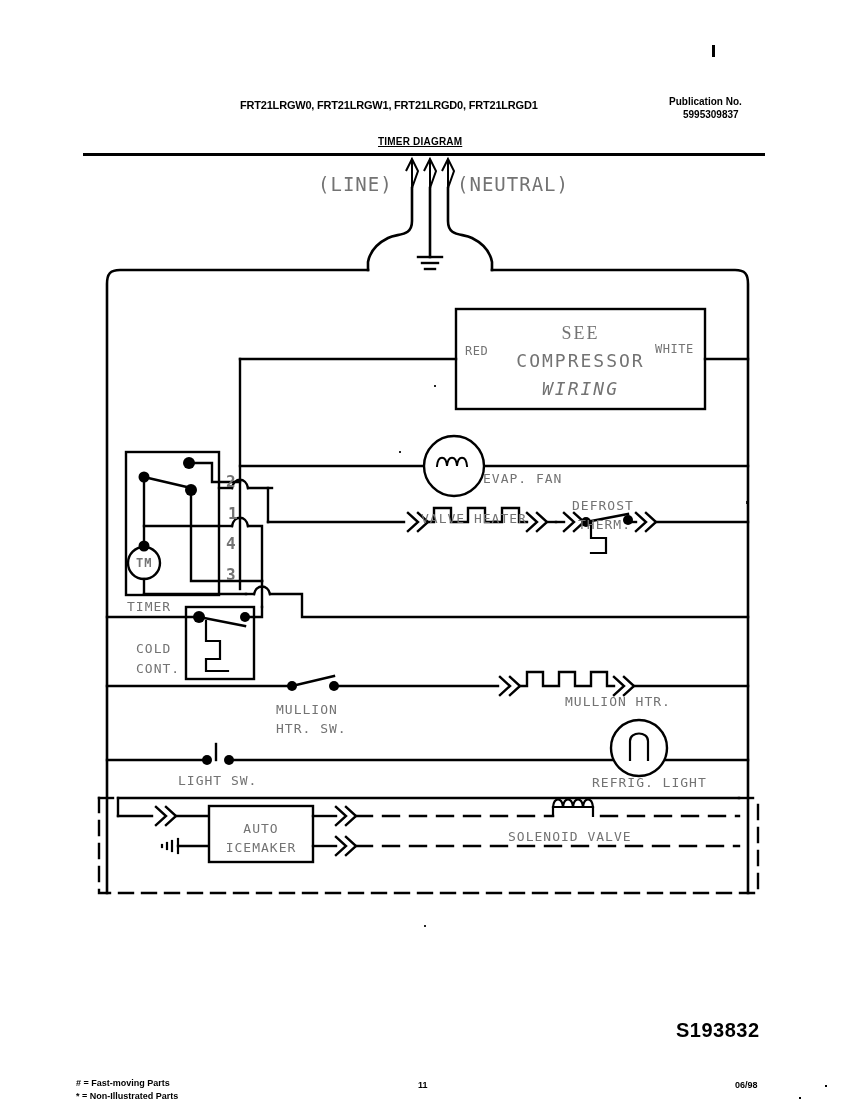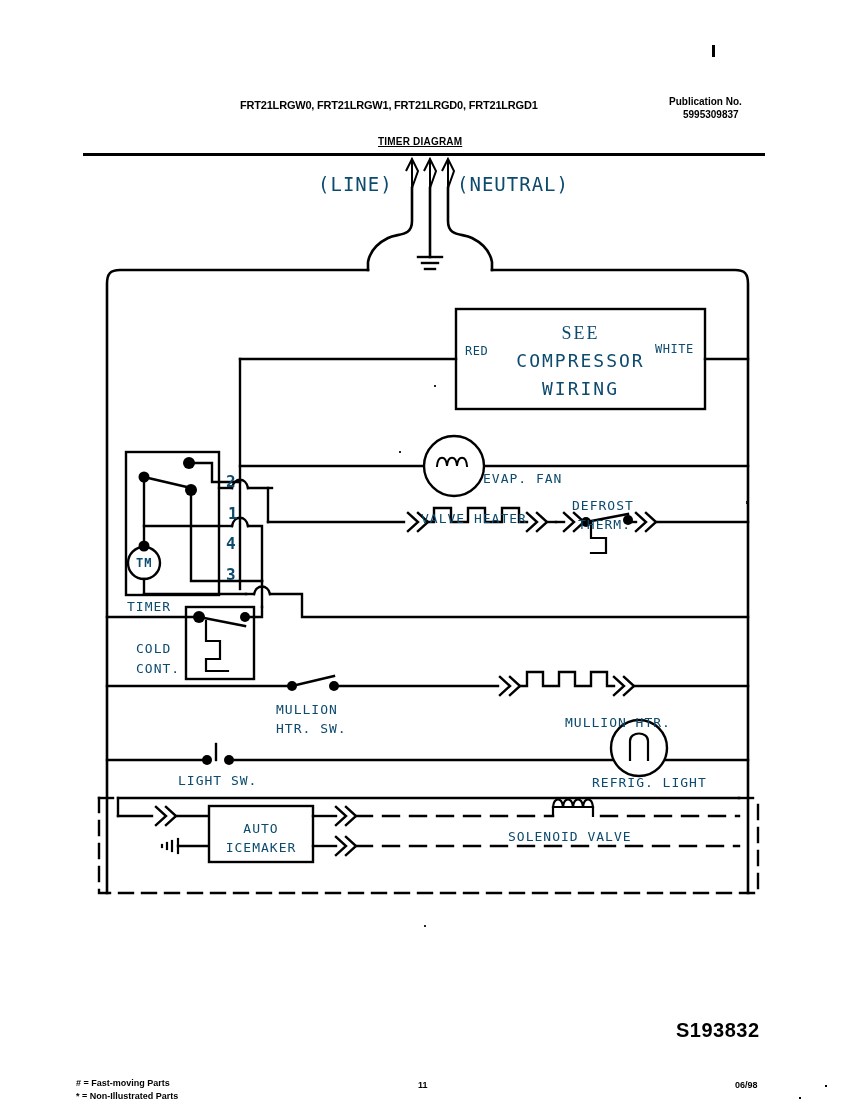--- a/index.html
+++ b/index.html
@@ -70,21 +70,21 @@
   
   svg.diagram {
     position: absolute;
     left: 0;
     top: 0;
   }
   
   .lbl {
     position: absolute;
     font-family: "DejaVu Sans Mono", monospace;
-    color: #0c4a6e;
+    color: #737373;
     white-space: pre;
     line-height: 1.15;
   }
   .lbl-plug   { font-size: 19px; letter-spacing: 1px; }
   .lbl-box    { font-size: 18px; letter-spacing: 2px; text-align: center; }
   .lbl-wire   { font-size: 12px; letter-spacing: 0.5px; }
   .lbl-comp   { font-size: 13px; letter-spacing: 1px; }
   .lbl-term   { font-size: 16px; font-weight: bold; }
   .lbl-tm     { font-size: 12px; font-weight: bold; letter-spacing: 1px; }
   
@@ -371,21 +371,21 @@
         <rect x="424" y="884" width="2" height="2"></rect>
       </g>
     </g>
   </svg>
 
   <div class="lbl lbl-plug" style="left:318px; top:133px;">(LINE)</div>
   <div class="lbl lbl-plug" style="left:457px; top:133px;">(NEUTRAL)</div>
 
   <div class="lbl lbl-box" style="left:456px; top:282px; width:249px;font-family:Liberation Serif, serif;">SEE</div>
   <div class="lbl lbl-box" style="left:456px; top:310px; width:249px;">COMPRESSOR</div>
-  <div class="lbl lbl-box" style="left:456px; top:338px; width:249px;">WIRING</div>
+  <div class="lbl lbl-box" style="left:456px; top:338px; width:249px;font-style:italic;">WIRING</div>
   <div class="lbl lbl-wire" style="left:465px; top:304px;">RED</div>
   <div class="lbl lbl-wire" style="left:655px; top:302px;">WHITE</div>
 
   <div class="lbl lbl-comp" style="left:483px; top:431px;">EVAP. FAN</div>
 
   <div class="lbl lbl-comp" style="left:421px; top:471px;">VALVE HEATER</div>
 
   <div class="lbl lbl-comp" style="left:572px; top:458px;">DEFROST</div>
   <div class="lbl lbl-comp" style="left:578px; top:477px;">THERM.</div>
 
@@ -394,21 +394,21 @@
   <div class="lbl lbl-term" style="left:226px; top:494px;">4</div>
   <div class="lbl lbl-term" style="left:226px; top:525px;">3</div>
   <div class="lbl lbl-tm" style="left:136px; top:516px;">TM</div>
   <div class="lbl lbl-comp" style="left:127px; top:559px;">TIMER</div>
 
   <div class="lbl lbl-comp" style="left:136px; top:601px;">COLD</div>
   <div class="lbl lbl-comp" style="left:136px; top:621px;">CONT.</div>
 
   <div class="lbl lbl-comp" style="left:276px; top:662px;">MULLION</div>
   <div class="lbl lbl-comp" style="left:276px; top:681px;">HTR. SW.</div>
-  <div class="lbl lbl-comp" style="left:521px; top:675px;padding-left:44px;">MULLION HTR.</div>
+  <div class="lbl lbl-comp" style="left:521px; top:654px;padding-left:44px;">MULLION HTR.</div>
 
   <div class="lbl lbl-comp" style="left:178px; top:733px;">LIGHT SW.</div>
   <div class="lbl lbl-comp" style="left:592px; top:735px;">REFRIG. LIGHT</div>
 
   <div class="lbl lbl-comp" style="left:209px; top:781px; width:104px; text-align:center;">AUTO</div>
   <div class="lbl lbl-comp" style="left:209px; top:800px; width:104px; text-align:center;">ICEMAKER</div>
   <div class="lbl lbl-comp" style="left:508px; top:789px;">SOLENOID VALVE</div>
 
   <div class="sheet-code">S193832</div>
   <div class="foot-legend">

